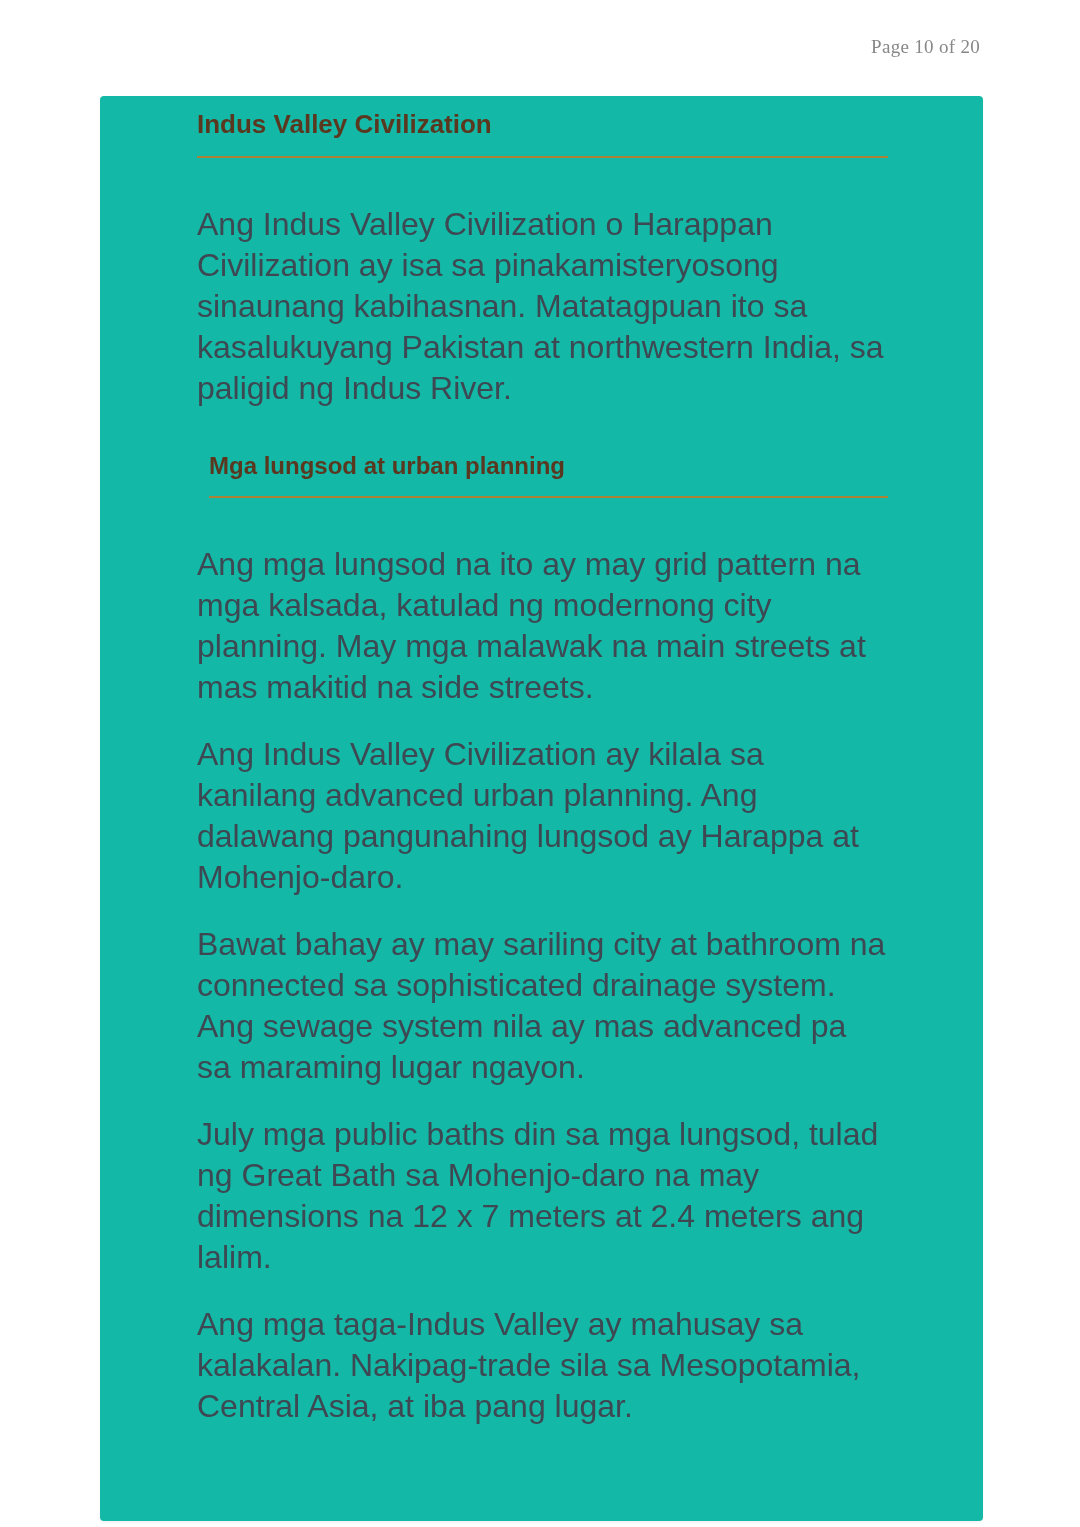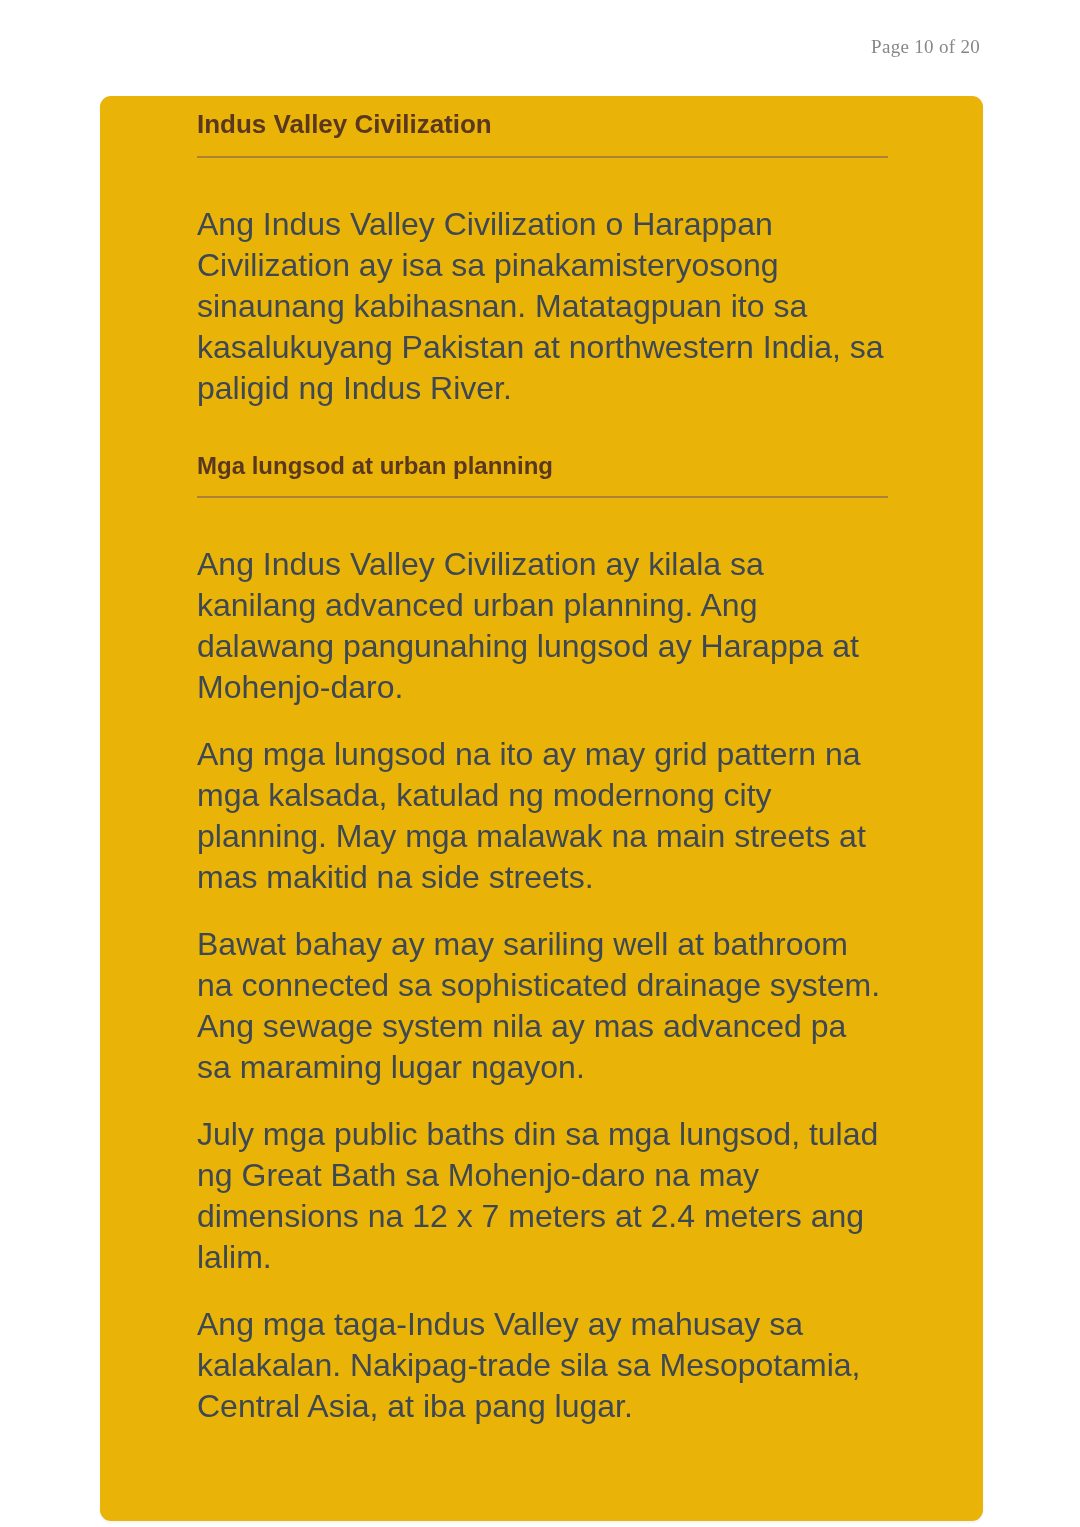--- a/index.html
+++ b/index.html
@@ -22,36 +22,36 @@
     padding: 36px 100px 0 0;
     font-family: "Liberation Serif", serif;
     font-size: 19px;
     color: #878787;
     letter-spacing: 0.3px;
   }
   .card {
     margin: 38px 0 0 100px;
     width: 883px;
     box-sizing: border-box;
-    background: #eab308;
-    border-radius: 11px;
+    background: #14b8a6;
+    border-radius: 4px;
     padding: 12px 95px 82px 97px;
     box-shadow: 0 2px 3px rgba(0,0,0,0.05);
   }
   .doc-title {
     margin: 0 0 46px 0;
     padding: 0 0 15px 0;
     border-bottom: 2px solid #aa8339;
     font-size: 26px;
     line-height: 1.25;
     font-weight: bold;
     color: #5a3820;
   }
   .section-heading {
-    margin: 42px 0 46px 0;
+    margin: 42px 0 46px 12px;
     padding: 0 0 15px 0;
     border-bottom: 2px solid #aa8339;
     font-size: 24px;
     line-height: 1.25;
     font-weight: bold;
     color: #5a3820;
   }
   .body-par {
     margin: 0 0 26px 0;
     font-size: 32px;
@@ -77,25 +77,25 @@
   <div class="page-indicator">Page 10 of 20</div>
 
   <main class="card">
 
     <h1 class="doc-title">Indus Valley Civilization</h1>
 
     <p class="body-par">Ang Indus Valley Civilization o Harappan Civilization ay isa sa pinakamisteryosong sinaunang kabihasnan. Matatagpuan ito sa kasalukuyang Pakistan at northwestern India, sa paligid ng Indus River.</p>
 
     <h2 class="section-heading">Mga lungsod at urban planning</h2>
 
+    <p class="body-par">Ang mga lungsod na ito ay may grid pattern na mga kalsada, katulad ng modernong city planning. May mga malawak na main streets at mas makitid na side streets.</p>
+
     <p class="body-par">Ang Indus Valley Civilization ay kilala sa kanilang advanced urban planning. Ang dalawang pangunahing lungsod ay Harappa at Mohenjo-daro.</p>
 
-    <p class="body-par">Ang mga lungsod na ito ay may grid pattern na mga kalsada, katulad ng modernong city planning. May mga malawak na main streets at mas makitid na side streets.</p>
-
-    <p class="body-par">Bawat bahay ay may sariling well at bathroom na connected sa sophisticated drainage system. Ang sewage system nila ay mas advanced pa sa maraming lugar ngayon.</p>
+    <p class="body-par">Bawat bahay ay may sariling city at bathroom na connected sa sophisticated drainage system. Ang sewage system nila ay mas advanced pa sa maraming lugar ngayon.</p>
 
     <p class="body-par">July mga public baths din sa mga lungsod, tulad ng Great Bath sa Mohenjo-daro na may dimensions na 12 x 7 meters at 2.4 meters ang lalim.</p>
 
 
     <p class="body-par">Ang mga taga-Indus Valley ay mahusay sa kalakalan. Nakipag-trade sila sa Mesopotamia, Central Asia, at iba pang lugar.</p>
 
   </main>
 
   <footer class="footer-brand">Knowunity</footer>
 

